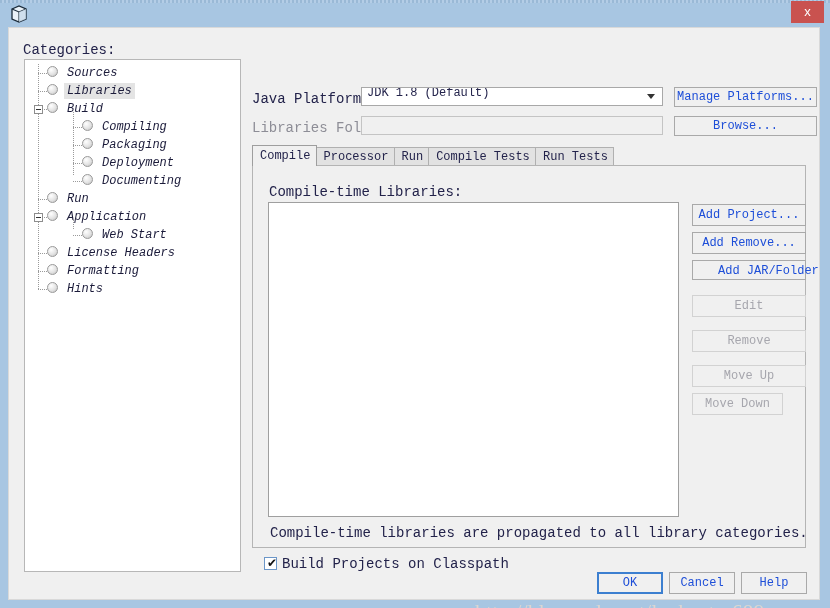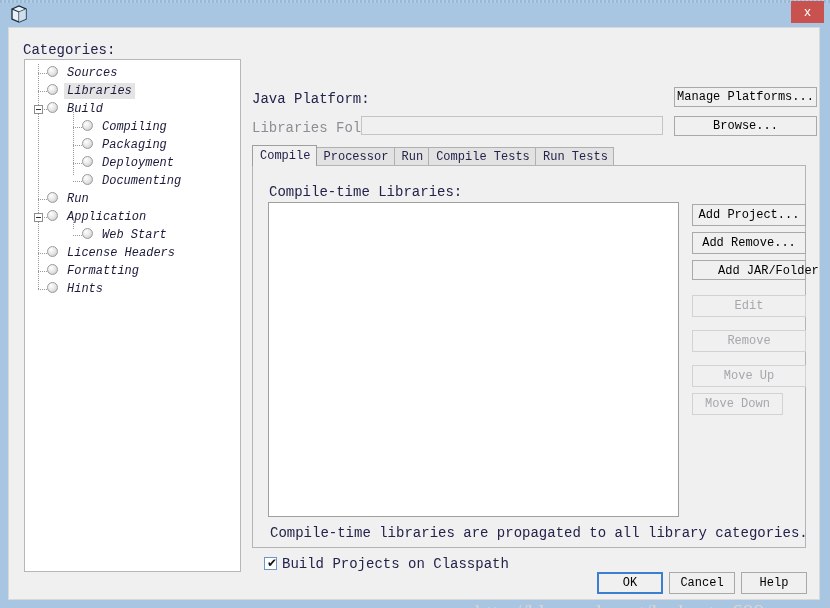--- a/index.html
+++ b/index.html
@@ -180,21 +180,21 @@
     box-sizing: border-box;
   }
 
   .btn {
     position: absolute;
     background: #f0f0f0;
     border: 1px solid #a9a9a9;
     box-sizing: border-box;
     font-family: "Liberation Mono", monospace;
     font-size: 12px;
-    color: #000000;
+    color: #1d4ed8;
     text-align: center;
     cursor: pointer;
     white-space: nowrap;
   }
   .btn.disabled {
     color: #a6a6ad;
     border-color: #d2d2d2;
   }
   .btn.focus {
     border: 2px solid #3c7fd0;
@@ -343,20 +343,24 @@
           <div class="hline" style="left: 13px; top: 211px; width: 9px;"></div>
           <div class="tnode" style="left: 22px; top: 202px;"><span class="bullet"></span><span class="tlabel">Formatting</span></div>
           <div class="hline" style="left: 13px; top: 229px; width: 9px;"></div>
           <div class="tnode" style="left: 22px; top: 220px;"><span class="bullet"></span><span class="tlabel">Hints</span></div>
           <div class="vline" style="left: 48px; top: 52px; height: 64px;"></div>
           <div class="vline" style="left: 48px; top: 160px; height: 10px;"></div>
         </div>
     </div>
 
     <div class="lbl" id="jp-label">Java Platform:</div>
+    <div class="combo" id="jp-combo">
+      <span class="ctext">JDK 1.8 (Default)</span>
+      <span class="arrow"></span>
+    </div>
     <div class="btn" style="left:665px; top:59px; width:143px; height:20px; line-height:18px;">Manage Platforms...</div>
 
     <div class="lbl lbl-dim" id="lf-label">Libraries Folder:</div>
     <div class="textfield" id="lf-field"></div>
     <div class="btn" style="left:665px; top:88px; width:143px; height:20px; line-height:18px;">Browse...</div>
 
     <div id="tabpanel"></div>
     <div id="tabstrip">
         <div class="tab active" style="left: 0px; width: 64.54px;"><span>Compile</span></div>
         <div class="tab" style="left: 63.54px; width: 78.98px;"><span>Processor</span></div>

